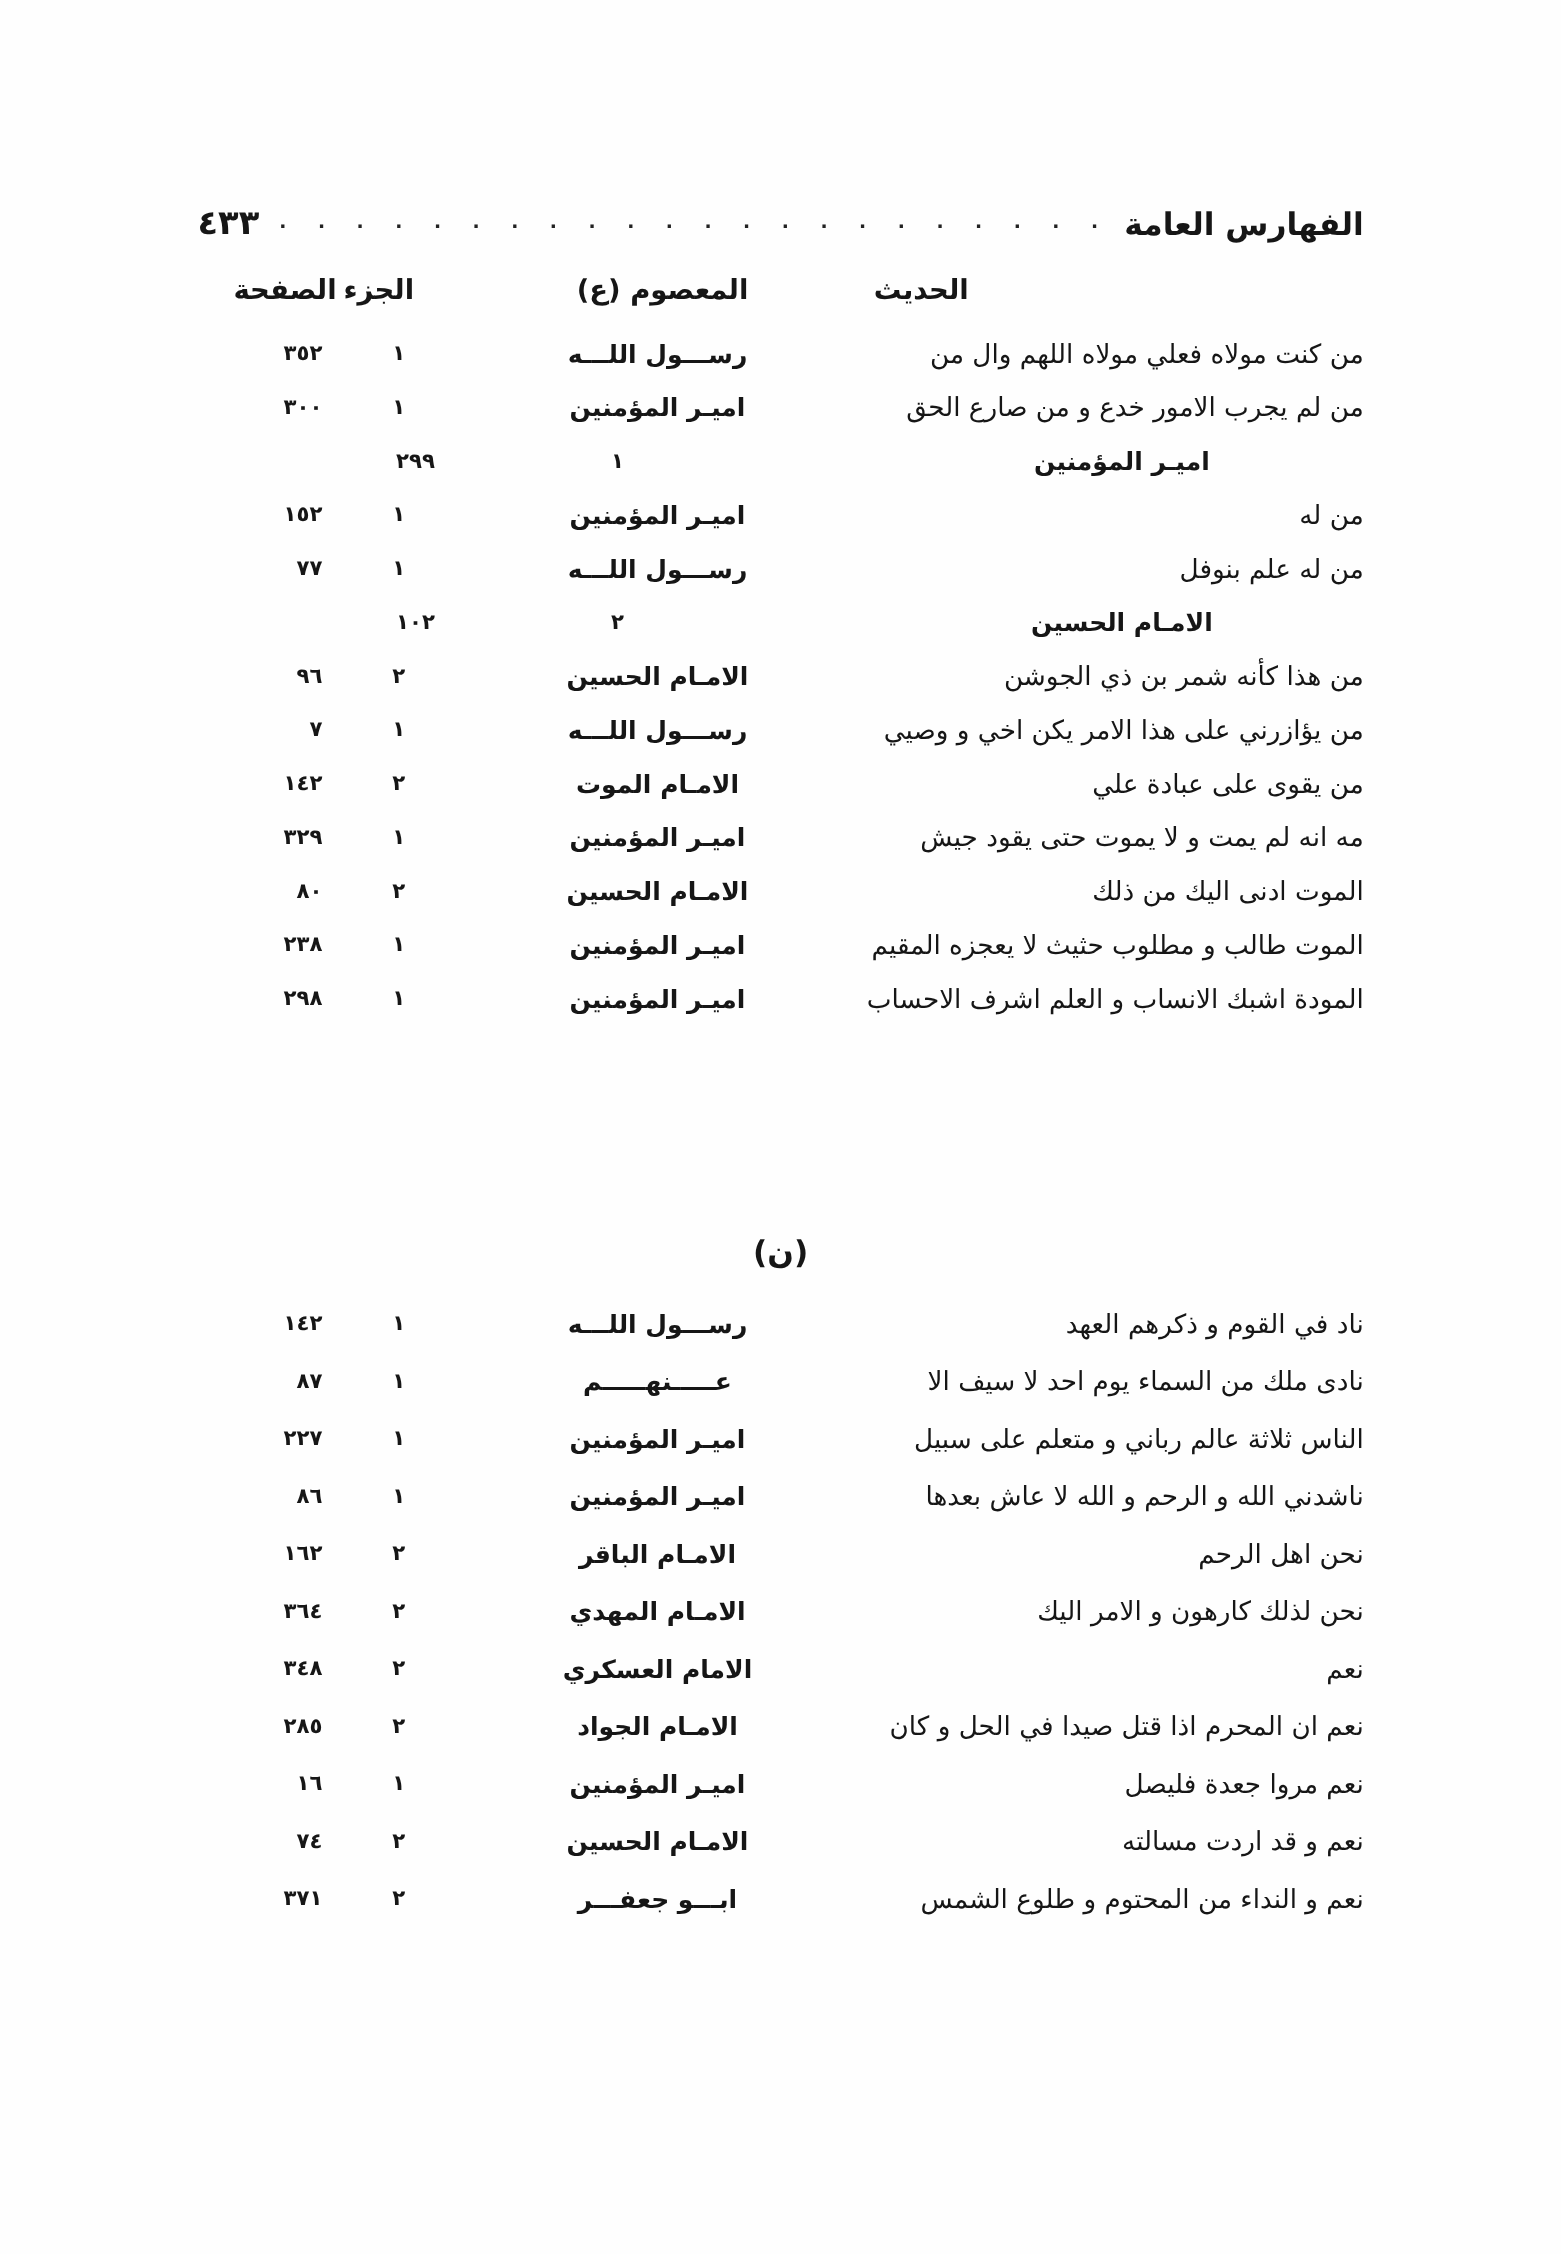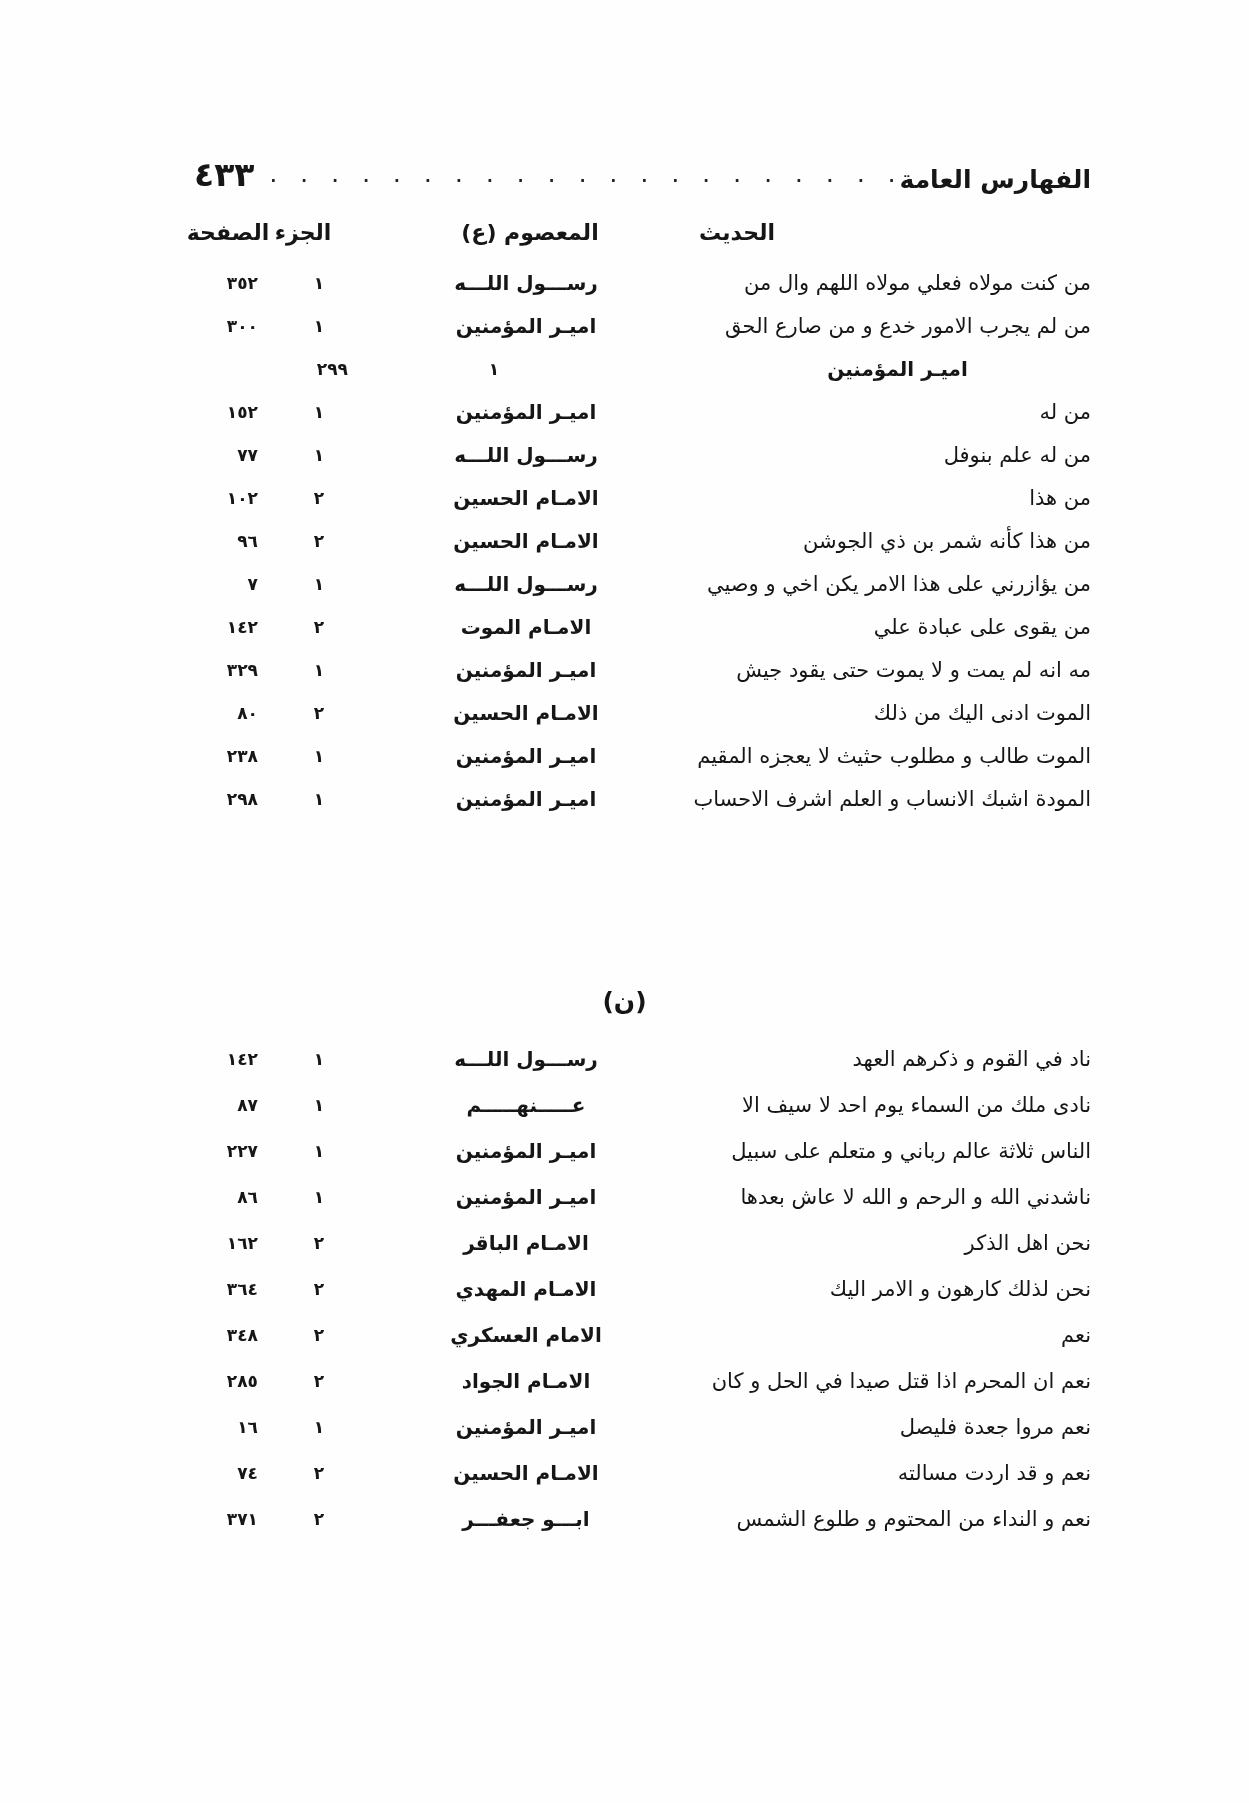--- a/index.html
+++ b/index.html
@@ -47,24 +47,23 @@
     direction: ltr;
     text-align: left;
     font-size: 15px;
     font-weight: bold;
     letter-spacing: 10px;
     padding: 0 16px;
     line-height: 34px;
     color: #222;
   }
   .page-num-top {
-    font-size: 33px;
-    font-weight: bold;
-    white-space: nowrap;
-    margin-left: 36px;
+    font-size: 27px;
+    font-weight: bold;
+    white-space: nowrap;
   }
   
   .col-headers {
     display: grid;
     grid-template-columns: 1fr 260px 90px 100px;
     margin-top: 26px;
     font-size: 22px;
     font-weight: bold;
   }
   .h-hadith { text-align: center; transform: translateX(-118px); padding-left: 11px; }
@@ -165,21 +164,20 @@
   </div>
 
   <div class="row">
     <span class="c-hadith">من له علم بنوفل</span>
     <span class="c-imam">رســـول اللـــه</span>
     <span class="c-vol">١</span>
     <span class="c-page">٧٧</span>
   </div>
 
   <div class="row">
-    <span class="c-hadith">من هذا</span>
     <span class="c-imam">الامـام الحسين</span>
     <span class="c-vol">٢</span>
     <span class="c-page">١٠٢</span>
   </div>
 
   <div class="row">
     <span class="c-hadith">من هذا كأنه شمر بن ذي الجوشن</span>
     <span class="c-imam">الامـام الحسين</span>
     <span class="c-vol">٢</span>
     <span class="c-page">٩٦</span>
@@ -253,21 +251,21 @@
   </div>
 
   <div class="row">
     <span class="c-hadith">ناشدني الله و الرحم و الله لا عاش بعدها</span>
     <span class="c-imam">اميـر المؤمنين</span>
     <span class="c-vol">١</span>
     <span class="c-page">٨٦</span>
   </div>
 
   <div class="row">
-    <span class="c-hadith">نحن اهل الذكر</span>
+    <span class="c-hadith">نحن اهل الرحم</span>
     <span class="c-imam">الامـام الباقر</span>
     <span class="c-vol">٢</span>
     <span class="c-page">١٦٢</span>
   </div>
 
   <div class="row">
     <span class="c-hadith">نحن لذلك كارهون و الامر اليك</span>
     <span class="c-imam">الامـام المهدي</span>
     <span class="c-vol">٢</span>
     <span class="c-page">٣٦٤</span>

